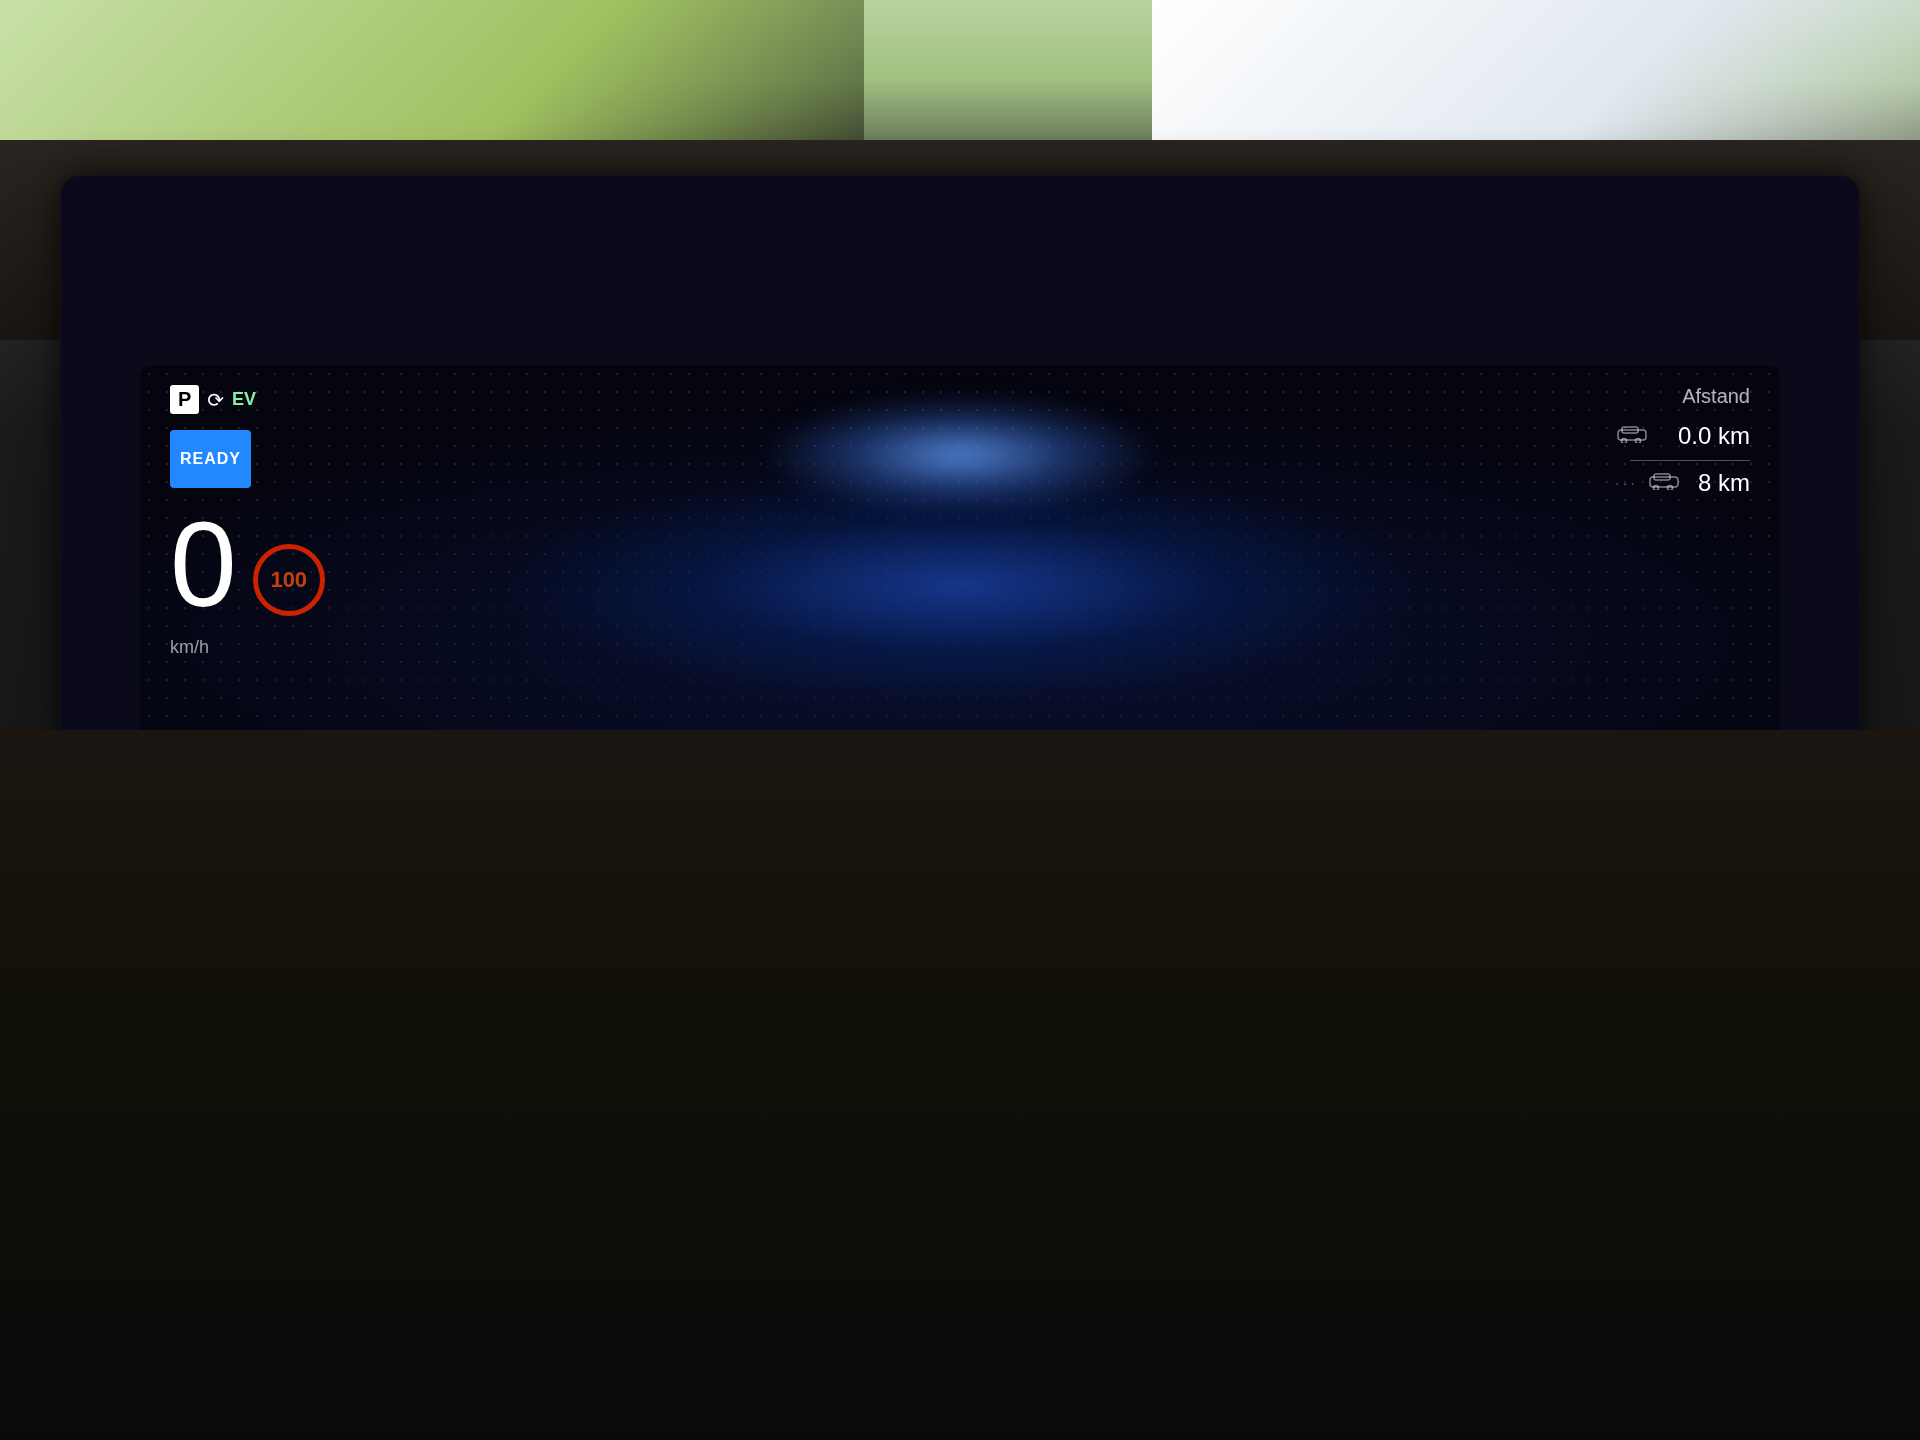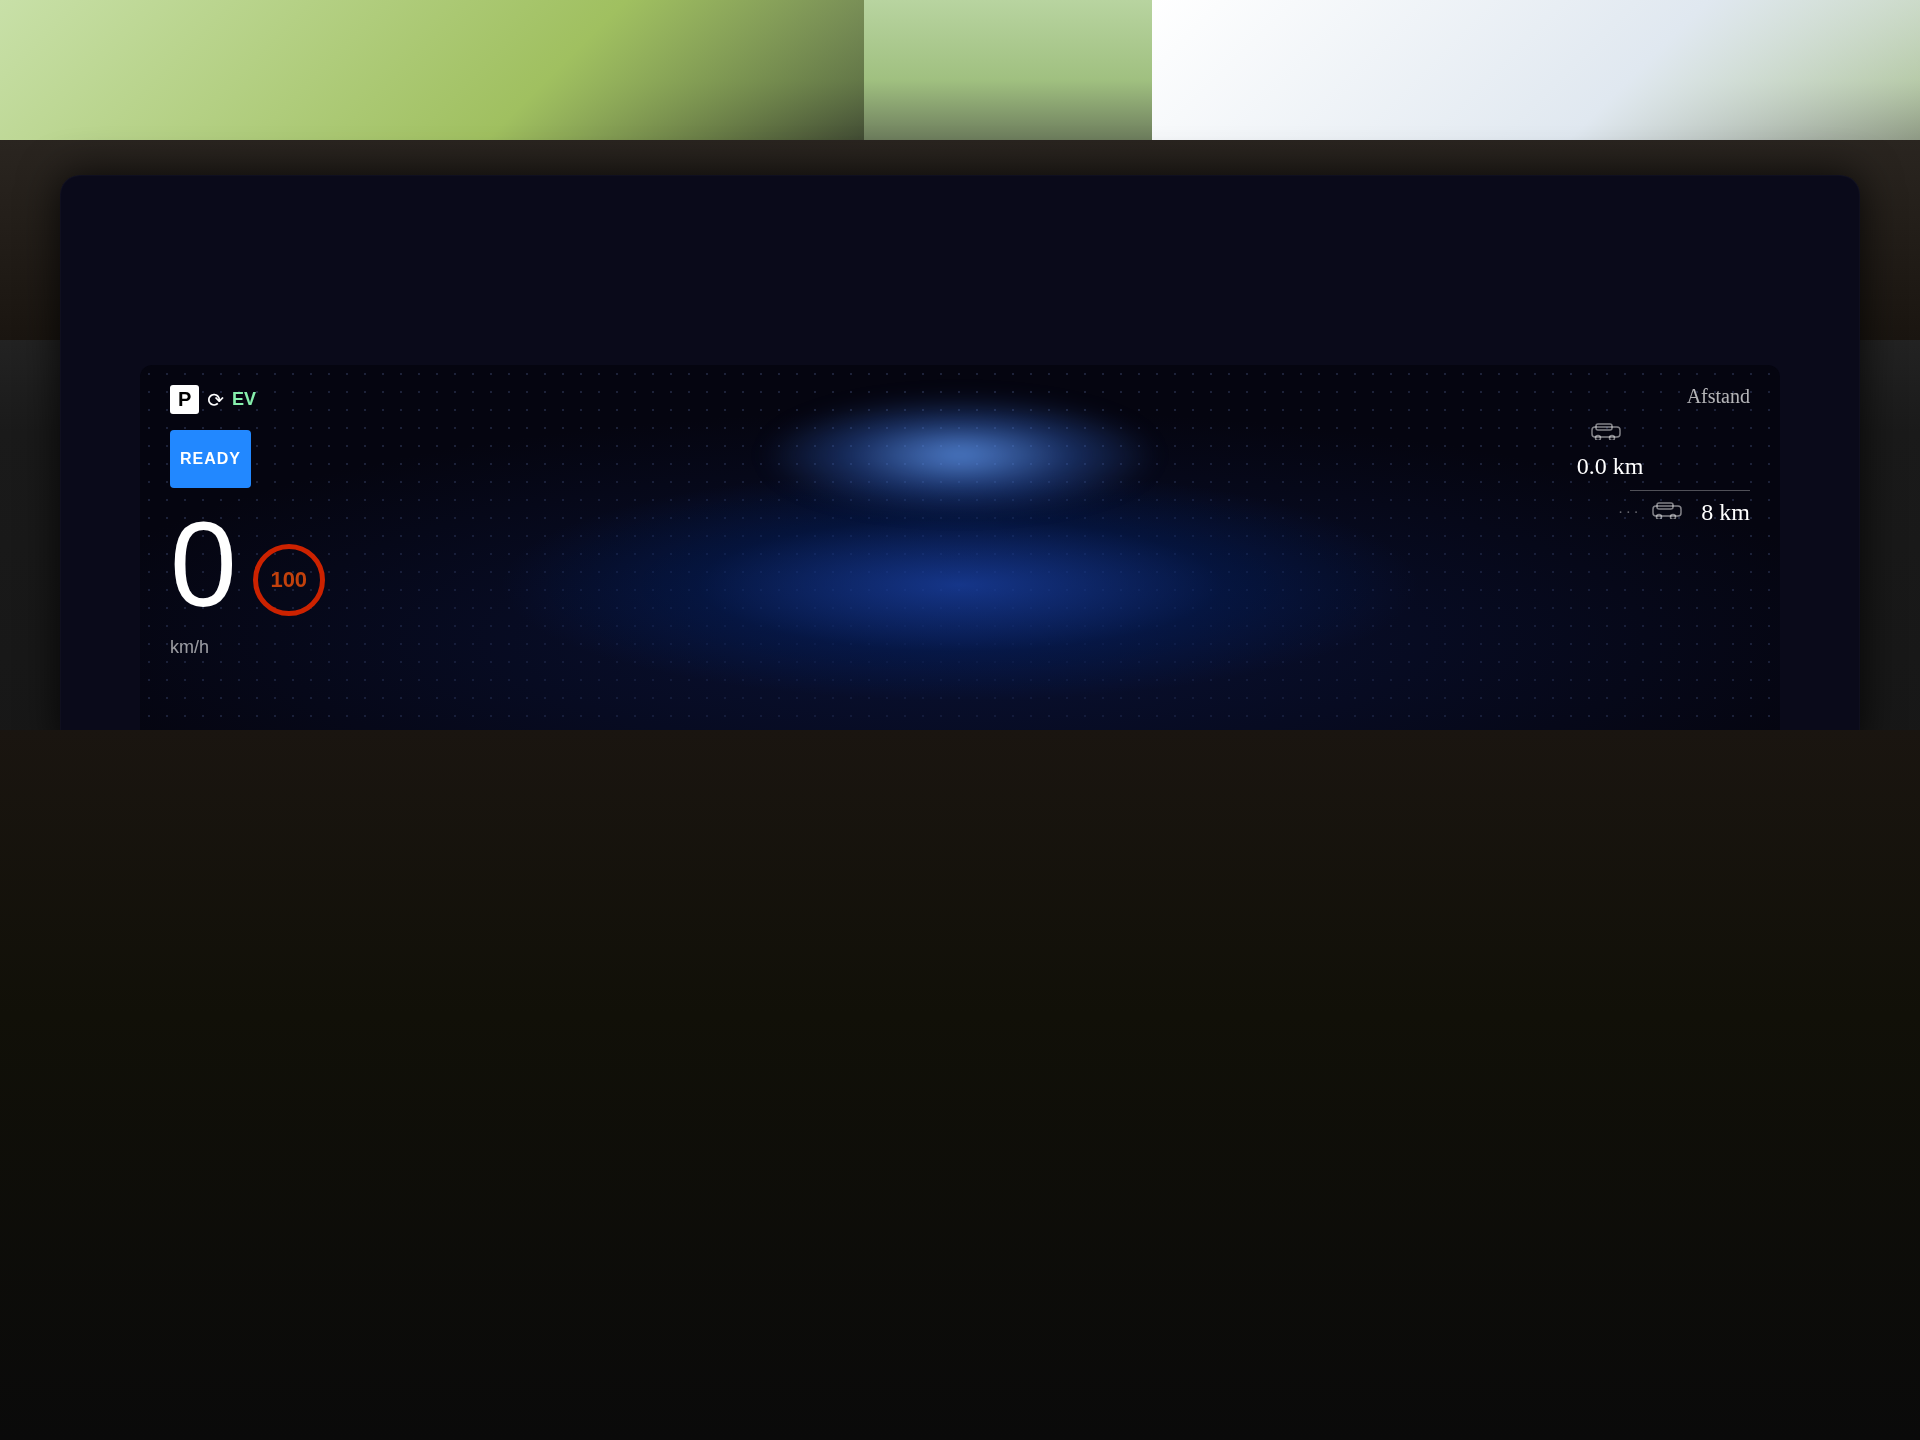--- a/index.html
+++ b/index.html
@@ -279,37 +279,35 @@
       letter-spacing: 2px;
       text-align: center;
     }
 
     
     .right-panel {
       position: absolute;
       top: 20px;
       right: 30px;
       width: 280px;
-      font-family: Liberation Serif, serif;
     }
 
     .distance-label {
       color: rgba(255,255,255,0.7);
       font-size: 20px;
       text-align: right;
       margin-bottom: 14px;
     }
 
     .distance-row {
       display: flex;
       align-items: center;
       justify-content: flex-end;
-      gap: 8px;
+      gap: 22px;
       margin-bottom: 10px;
-      flex-direction: column;
     }
 
     .car-icon-small {
       color: rgba(255,255,255,0.6);
       font-size: 18px;
     }
 
     .distance-value {
       color: #ffffff;
       font-size: 24px;

